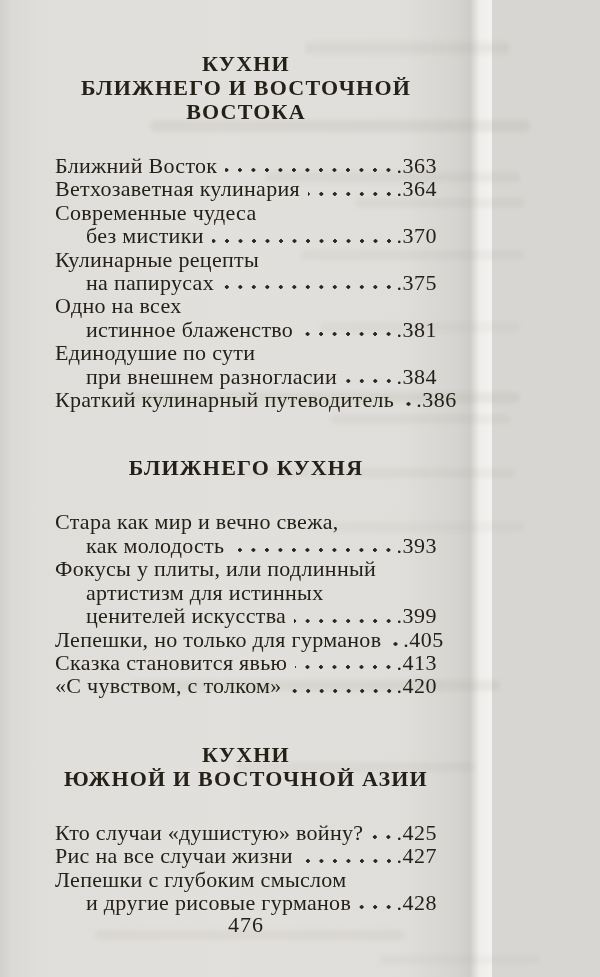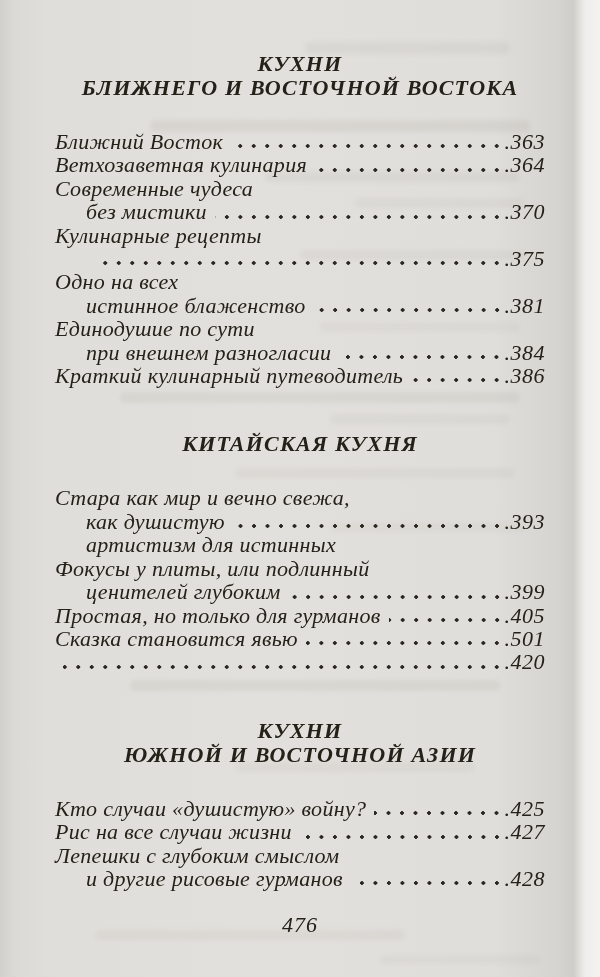--- a/index.html
+++ b/index.html
@@ -2,27 +2,26 @@
 <html><head>
 <meta charset="utf-8">
 <style>
   html,body{margin:0;padding:0;}
   body{
     width:600px;height:977px;overflow:hidden;
     background:#d8d6d2;
     font-family:"Liberation Serif", serif;
   }
   .scan{
-    position:relative;width:600px;height:977px;
+    position:relative;width:492px;height:977px;
     color:#242119;
     background:linear-gradient(90deg,
       #d2d0cc 0%, #dcdad6 2.5%, #e0deda 8%,
       #e2e0dc 45%, #dfdeda 82%, #d6d4d0 93%,
       #cfcdc9 95.5%, #efeeec 97.5%, #f3f2f0 100%);
-    font-style:italic;
   }
   
   .ghost{
     position:absolute;background:#8a857c;opacity:.09;
     filter:blur(2px);border-radius:5px;pointer-events:none;
   }
   .toc{position:absolute;left:55px;right:55px;top:52px;}
   .section{margin-top:45px;}
   .section:first-child{margin-top:0;}
   .section-title{
@@ -96,20 +95,21 @@
           <div class="line"><span class="txt">Современные чудеса</span></div>
           <div class="line indent with-page">
             <span class="txt">без мистики</span>
             <span class="leader"></span>
             <span class="pg">370</span>
           </div>
         </div>
         <div class="entry">
           <div class="line"><span class="txt">Кулинарные рецепты</span></div>
           <div class="line indent with-page">
+            <span class="txt">на папирусах</span>
             <span class="leader"></span>
             <span class="pg">375</span>
           </div>
         </div>
         <div class="entry">
           <div class="line"><span class="txt">Одно на всех</span></div>
           <div class="line indent with-page">
             <span class="txt">истинное блаженство</span>
             <span class="leader"></span>
             <span class="pg">381</span>
@@ -126,55 +126,56 @@
         <div class="entry">
           <div class="line with-page">
             <span class="txt">Краткий кулинарный путеводитель</span>
             <span class="leader"></span>
             <span class="pg">386</span>
           </div>
         </div>
       </section>
       <section class="section">
         <h2 class="section-title">
-          <span class="title-line">КИТАЙСКАЯ КУХНЯ</span>
+          <span class="title-line">БЛИЖНЕГО КУХНЯ</span>
         </h2>
         <div class="entry">
           <div class="line"><span class="txt">Стара как мир и вечно свежа,</span></div>
           <div class="line indent with-page">
-            <span class="txt">как душистую</span>
+            <span class="txt">как молодость</span>
             <span class="leader"></span>
             <span class="pg">393</span>
           </div>
         </div>
         <div class="entry">
+          <div class="line"><span class="txt">Фокусы у плиты, или подлинный</span></div>
           <div class="line indent"><span class="txt">артистизм для истинных</span></div>
-          <div class="line"><span class="txt">Фокусы у плиты, или подлинный</span></div>
-          <div class="line indent with-page">
-            <span class="txt">ценителей глубоким</span>
+          <div class="line indent with-page">
+            <span class="txt">ценителей искусства</span>
             <span class="leader"></span>
             <span class="pg">399</span>
           </div>
         </div>
         <div class="entry">
           <div class="line with-page">
-            <span class="txt">Простая, но только для гурманов</span>
+            <span class="txt">Лепешки, но только для гурманов</span>
             <span class="leader"></span>
             <span class="pg">405</span>
           </div>
         </div>
         <div class="entry">
           <div class="line with-page">
             <span class="txt">Сказка становится явью</span>
             <span class="leader"></span>
-            <span class="pg">501</span>
-          </div>
-        </div>
-        <div class="entry">
-          <div class="line with-page">
+            <span class="pg">413</span>
+          </div>
+        </div>
+        <div class="entry">
+          <div class="line with-page">
+            <span class="txt">«С чувством, с толком»</span>
             <span class="leader"></span>
             <span class="pg">420</span>
           </div>
         </div>
       </section>
       <section class="section">
         <h2 class="section-title">
           <span class="title-line">КУХНИ</span>
           <span class="title-line">ЮЖНОЙ И ВОСТОЧНОЙ АЗИИ</span>
         </h2>

